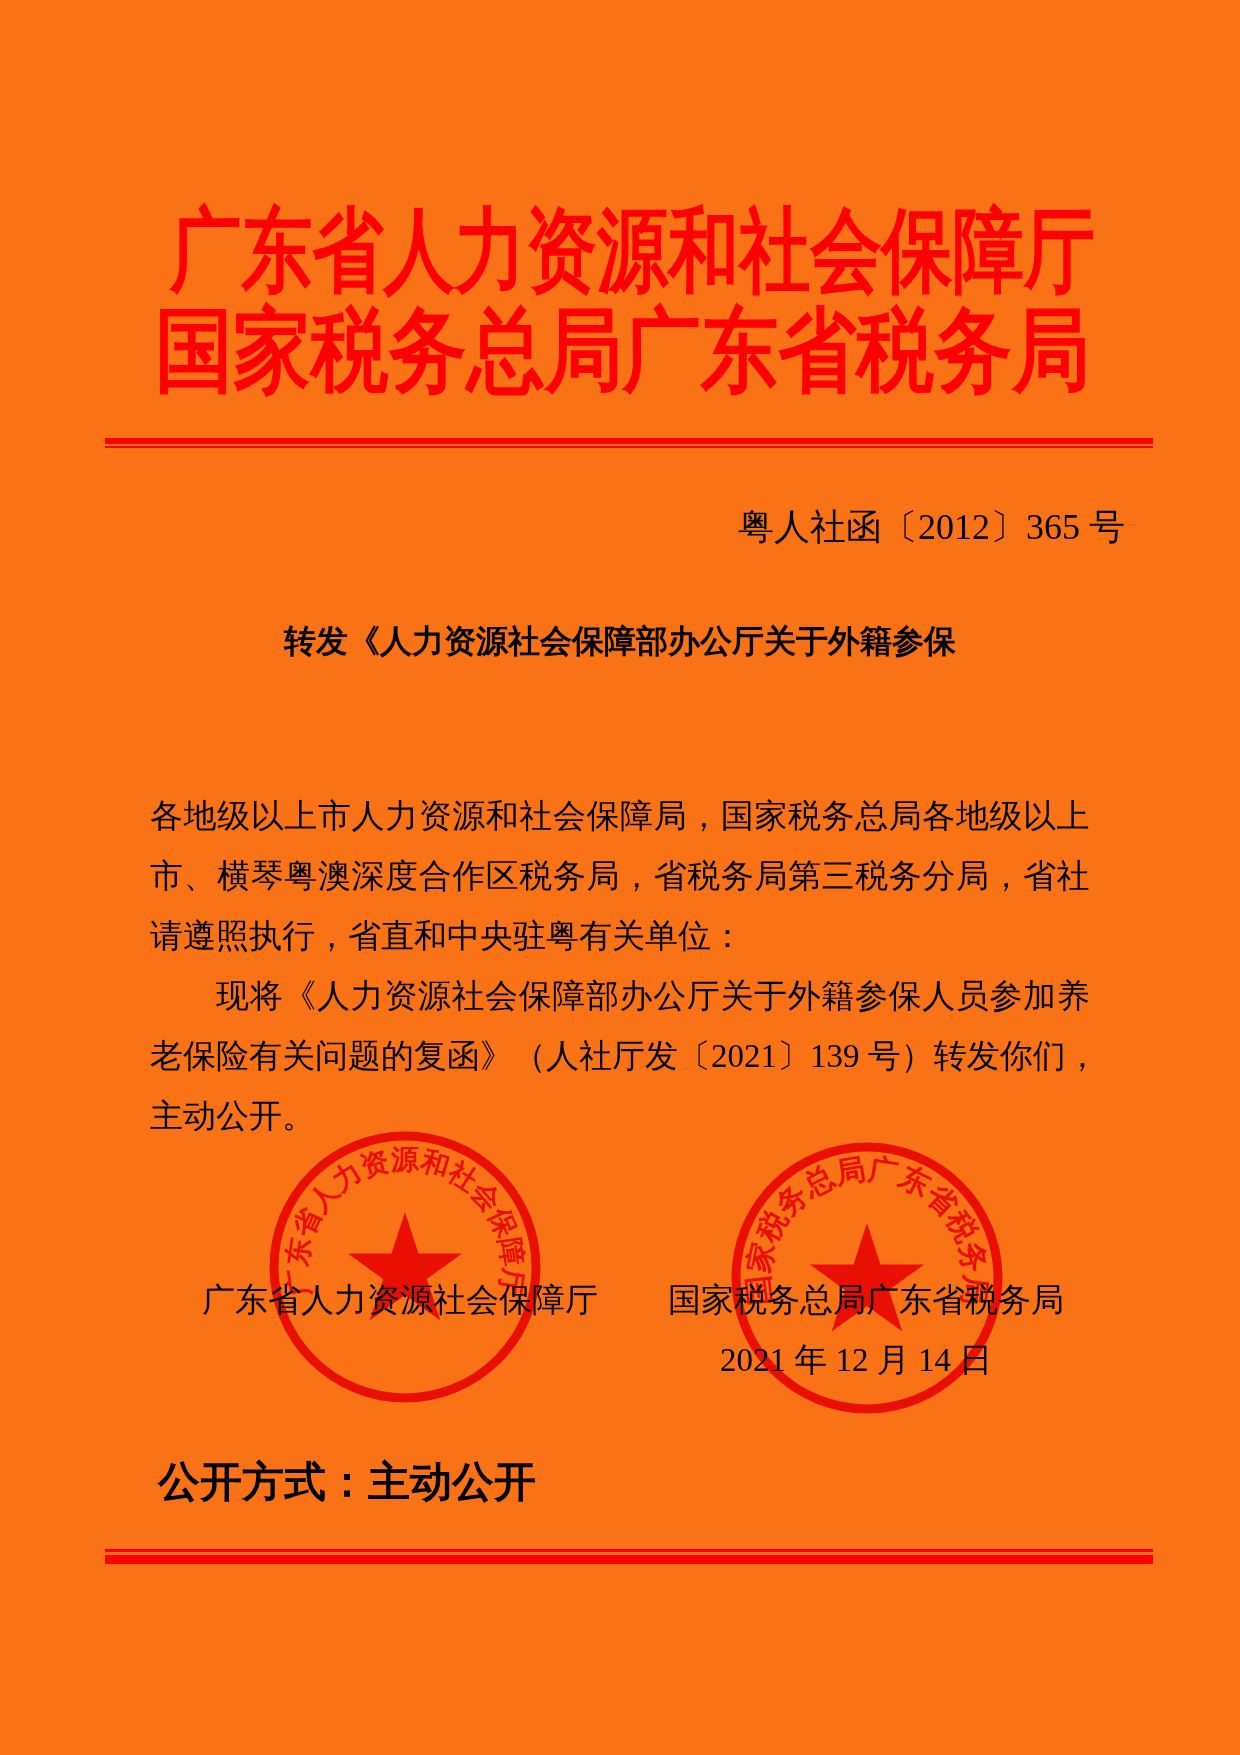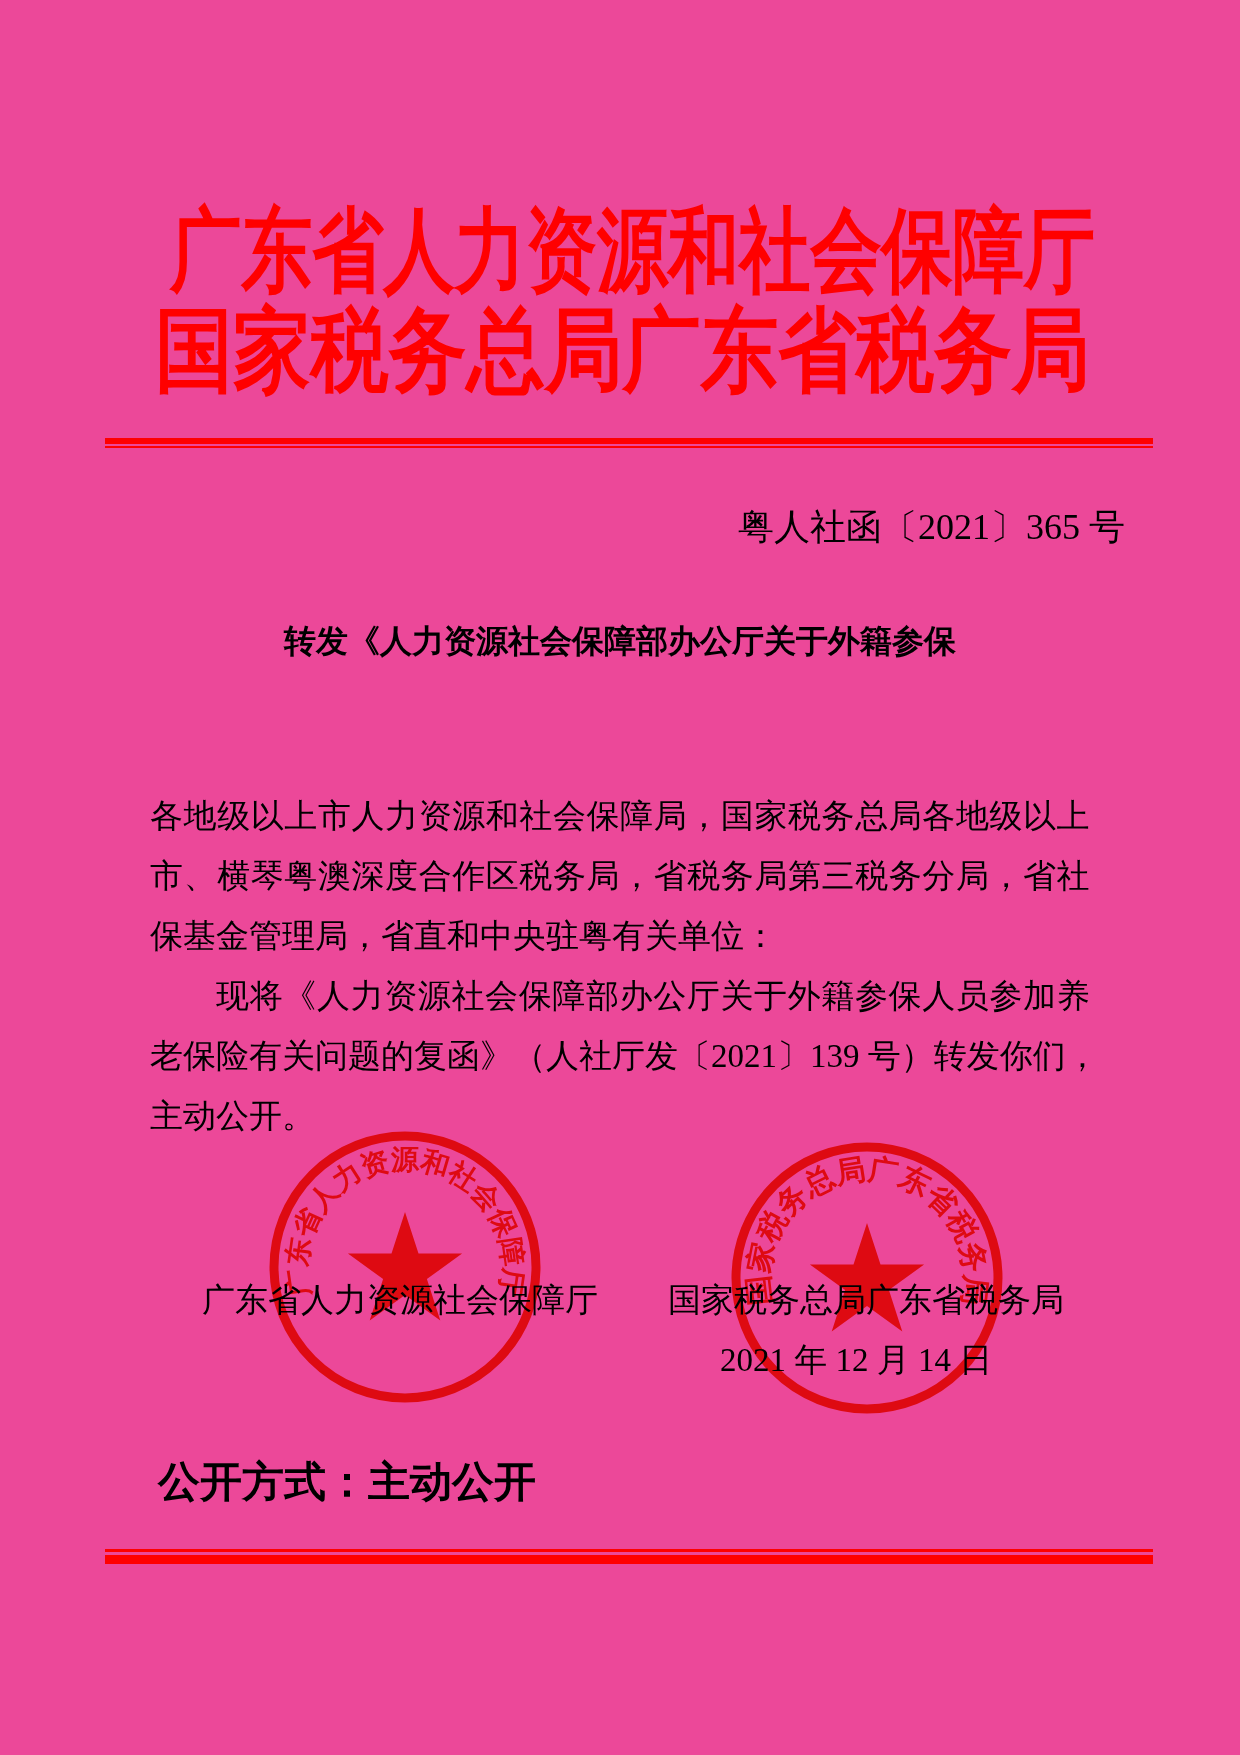--- a/index.html
+++ b/index.html
@@ -1,19 +1,19 @@
 <!DOCTYPE html>
 <html><head>
 <meta charset="utf-8">
 <style>
   html,body{margin:0;padding:0;background:#ffffff;}
   .page{
     position:relative;
     width:1240px;height:1755px;
-    background:#ec4899;
+    background:#f97316;
     overflow:hidden;
     font-family:"Liberation Serif","DejaVu Serif",serif;
     color:#000000;
   }
   
   .letterhead{position:absolute;left:0;top:0;width:1240px;height:460px;}
   .letterhead text{
     font-family:"Liberation Serif","DejaVu Serif",serif;
     font-weight:bold;
     fill:#ff0000;
@@ -75,21 +75,21 @@
     <text x="170" y="282" font-size="92" textLength="925" lengthAdjust="spacingAndGlyphs">广东省人力资源和社会保障厅</text>
     <text x="155" y="382" font-size="92" textLength="935" lengthAdjust="spacingAndGlyphs">国家税务总局广东省税务局</text>
   </svg>
 
   <div class="rule-top">
     <div class="thick"></div>
     <div class="gap"></div>
     <div class="thin"></div>
   </div>
 
-  <div class="doc-number">粤人社函〔2021〕365 号</div>
+  <div class="doc-number">粤人社函〔2012〕365 号</div>
 
   <div class="doc-title">
     <div>转发《人力资源社会保障部办公厅关于外籍参保</div>
   </div>
 
   <div class="body-text">
       <div class="bline full">
         <span>各</span>
         <span>地</span>
         <span>级</span>
@@ -142,21 +142,21 @@
         <span>第</span>
         <span>三</span>
         <span>税</span>
         <span>务</span>
         <span>分</span>
         <span>局</span>
         <span>，</span>
         <span>省</span>
         <span>社</span>
       </div>
-      <div class="bline">保基金管理局，省直和中央驻粤有关单位：</div>
+      <div class="bline">请遵照执行，省直和中央驻粤有关单位：</div>
       <div class="bline full ind">
         <span>现</span>
         <span>将</span>
         <span>《</span>
         <span>人</span>
         <span>力</span>
         <span>资</span>
         <span>源</span>
         <span>社</span>
         <span>会</span>

